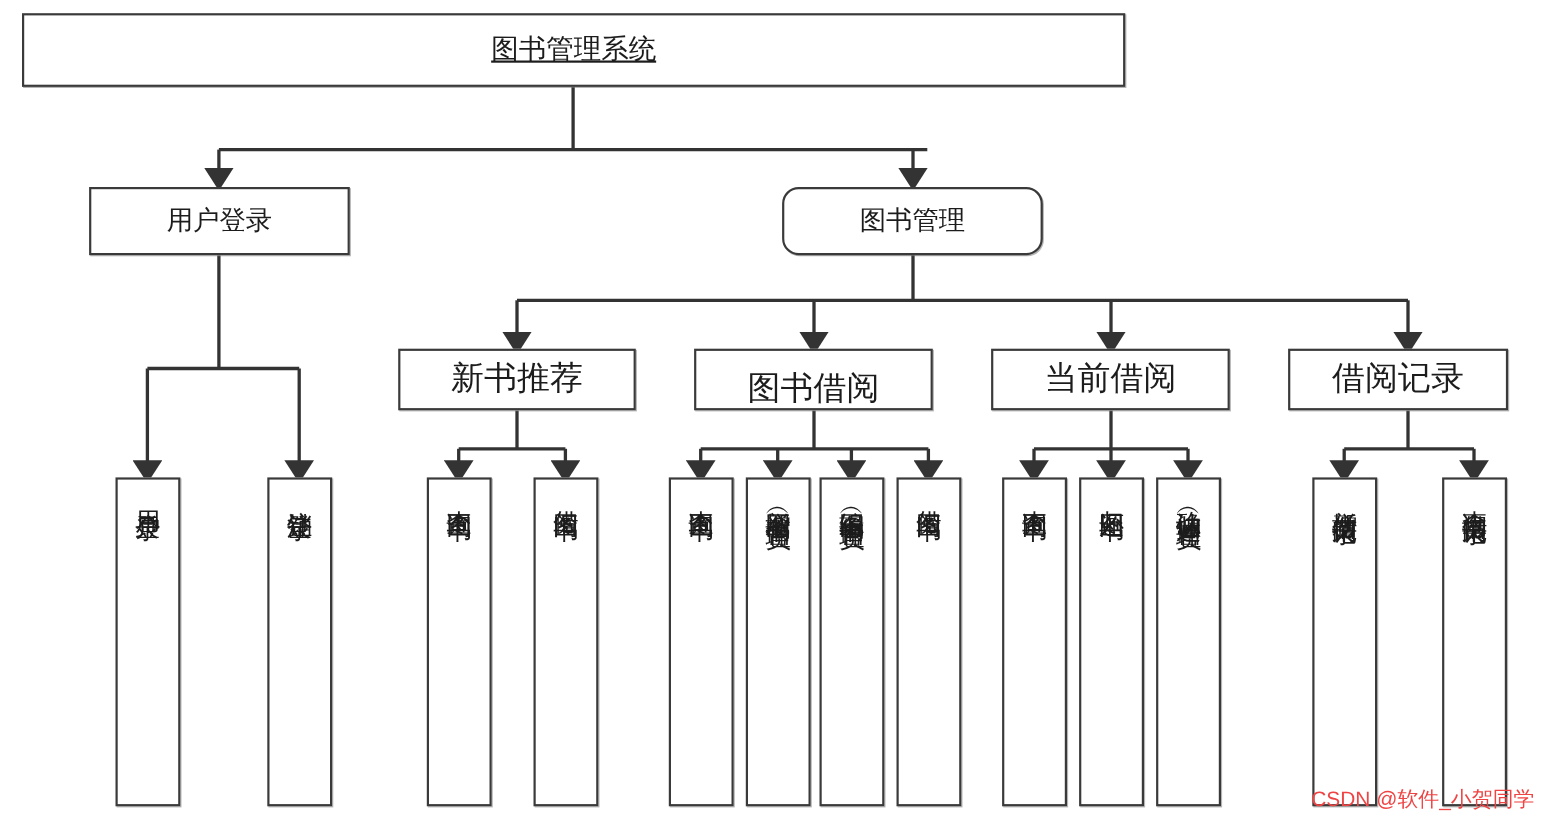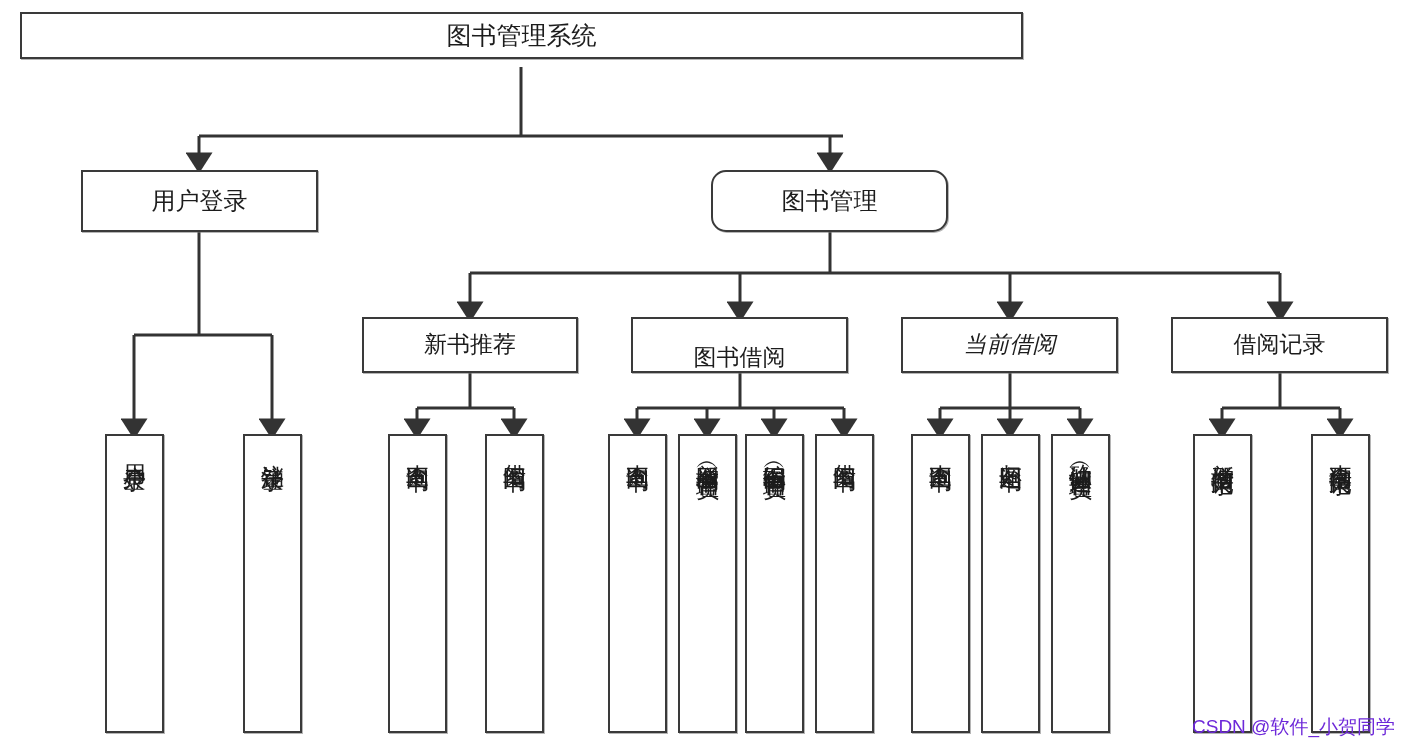--- a/index.html
+++ b/index.html
@@ -37,40 +37,40 @@
     z-index: 2;
   }
   .node .node-label {
     display: block;
     text-align: center;
     line-height: 1.18;
     white-space: nowrap;
   }
   .node-root .node-label { font-size: 25px; }
   .node-l2 .node-label  { font-size: 24px; }
-  .node-l3 .node-label  { font-size: 23px; }
+  .node-l3 .node-label  { font-size: 30px; }
   .node-leaf {
     align-items: flex-start;
     justify-content: center;
     padding-top: 10px;
   }
   .node-leaf .node-label {
     writing-mode: vertical-rl;
     text-orientation: upright;
     font-size: 23px;
     letter-spacing: 2px;
     line-height: 1.0;
     white-space: pre;
   }
   #watermark {
     position: absolute;
     left: 1192px;
     top: 714px;
     font-size: 19px;
-    color: #6d28d9;
+    color: #ef4444;
     white-space: nowrap;
     z-index: 5;
     pointer-events: none;
   }
 </style>
 </head>
 <body>
 
 <div id="diagram-canvas">
 
@@ -117,41 +117,41 @@
       <path d="M1010,408 L1010,428" marker-end="url(#arrowhead)"></path>
       <path d="M1080,408 L1080,428" marker-end="url(#arrowhead)"></path>
 
       <path d="M1280,373 L1280,408"></path>
       <path d="M1222,408 L1340,408"></path>
       <path d="M1222,408 L1222,428" marker-end="url(#arrowhead)"></path>
       <path d="M1340,408 L1340,428" marker-end="url(#arrowhead)"></path>
     </g>
   </svg>
 
-  <div class="node node-root" style="left:20px; top:12px; width:1003px; height:47px;">
+  <div class="node node-root" style="left:20px; top:12px; width:1003px; height:67px;text-decoration:underline;">
     <span class="node-label">图书管理系统</span>
   </div>
 
   <div class="node node-l2" style="left:81px; top:170px; width:237px; height:62px;">
     <span class="node-label">用户登录</span>
   </div>
   <div class="node node-l2" style="left:711px; top:170px; width:237px; height:62px;border-radius:15px;">
     <span class="node-label">图书管理</span>
   </div>
 
   <div class="node node-l3" style="left:362px; top:317px; width:216px; height:56px;">
     <span class="node-label">新书推荐</span>
   </div>
   <div class="node node-l3" style="left:631px; top:317px; width:217px; height:56px;align-items:flex-end;">
     <span class="node-label">图书借阅</span>
   </div>
-  <div class="node node-l3" style="left:901px; top:317px; width:217px; height:56px;font-style:italic;">
+  <div class="node node-l3" style="left:901px; top:317px; width:217px; height:56px;">
     <span class="node-label">当前借阅</span>
   </div>
-  <div class="node node-l3" style="left:1171px; top:317px; width:217px; height:56px;">
+  <div class="node node-l3" style="left:1171px; top:317px; width:200px; height:56px;">
     <span class="node-label">借阅记录</span>
   </div>
 
   <div class="node node-leaf" style="left:105px; top:434px; width:59px; height:299px;">
     <span class="node-label">用户登录</span>
   </div>
   <div class="node node-leaf" style="left:243px; top:434px; width:59px; height:299px;">
     <span class="node-label">注销登录</span>
   </div>
 

